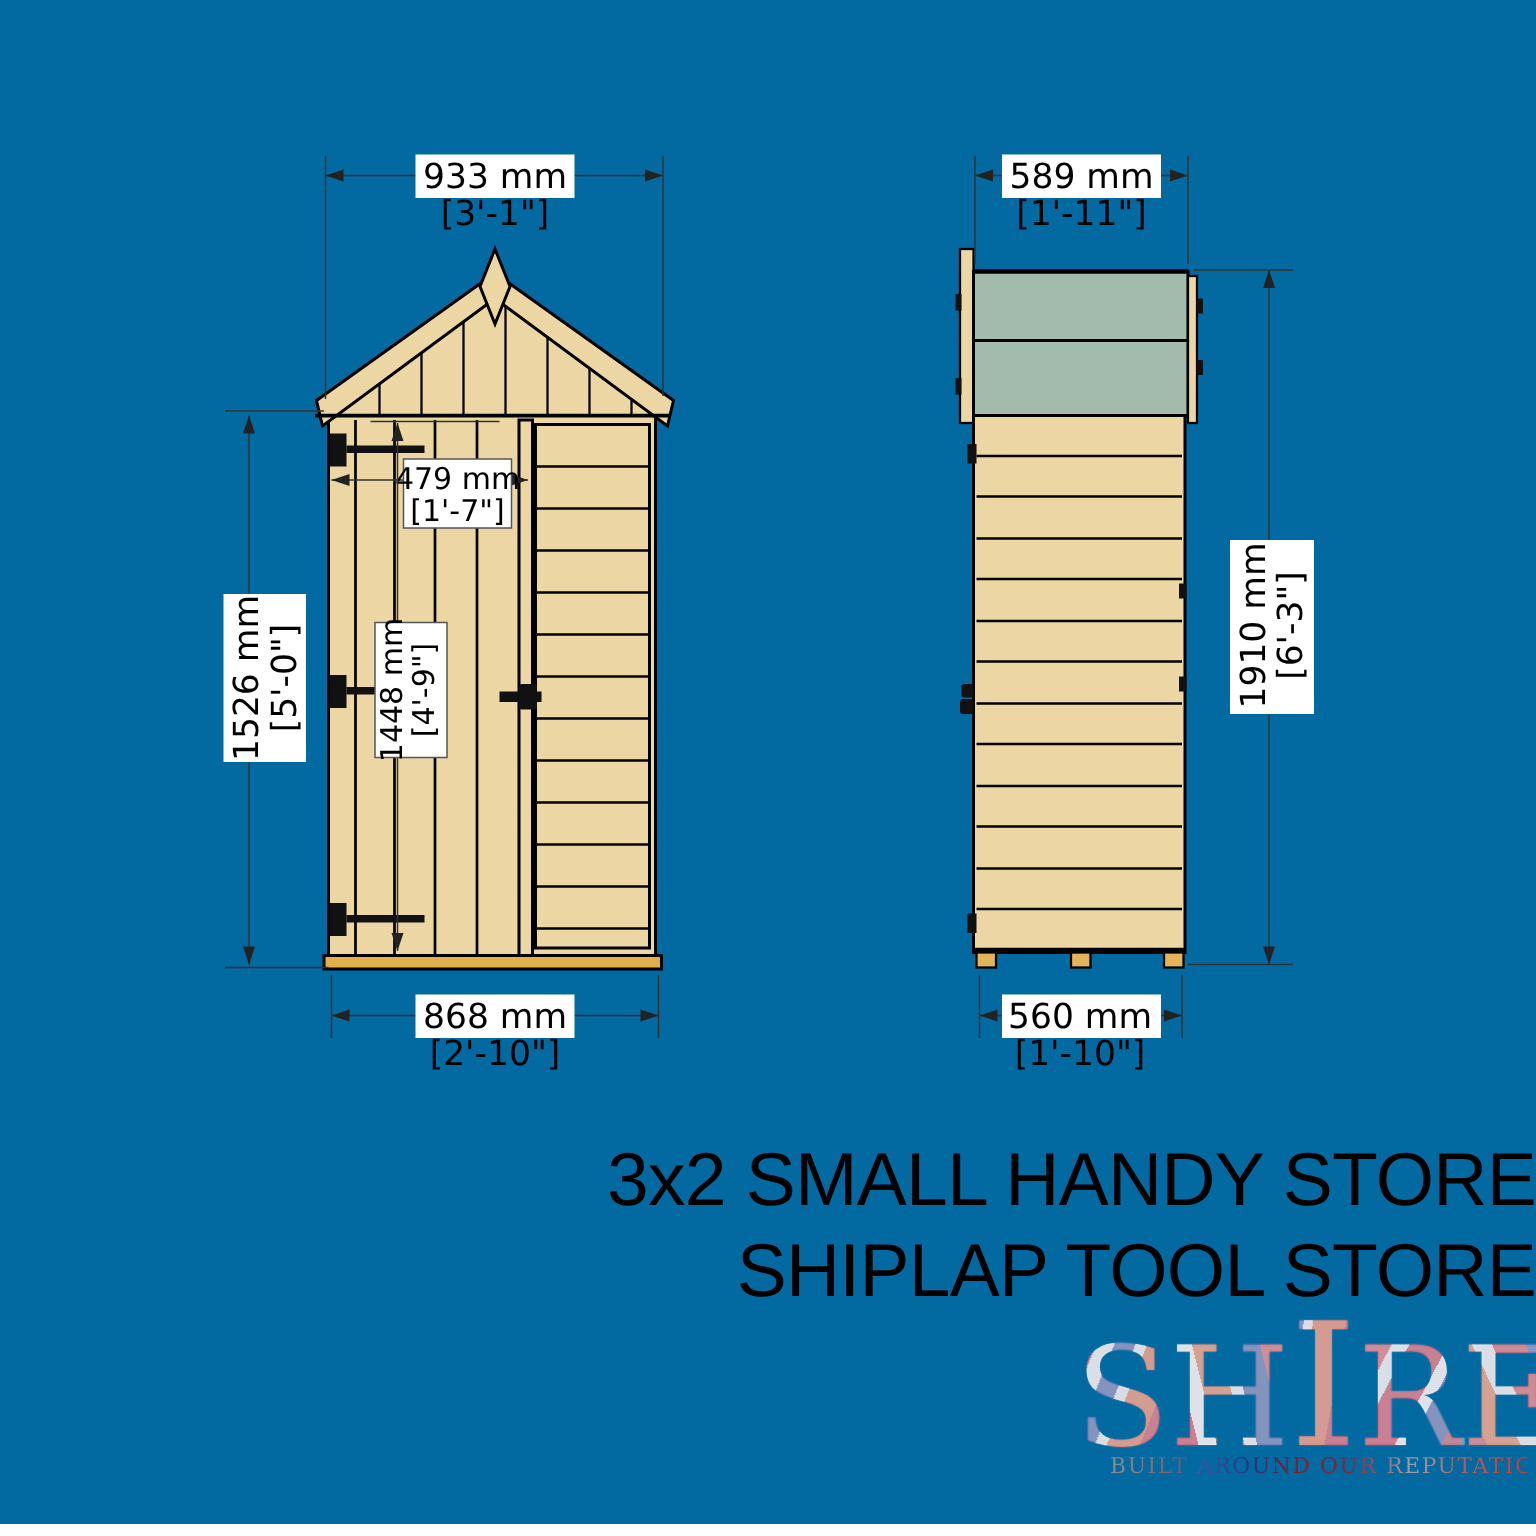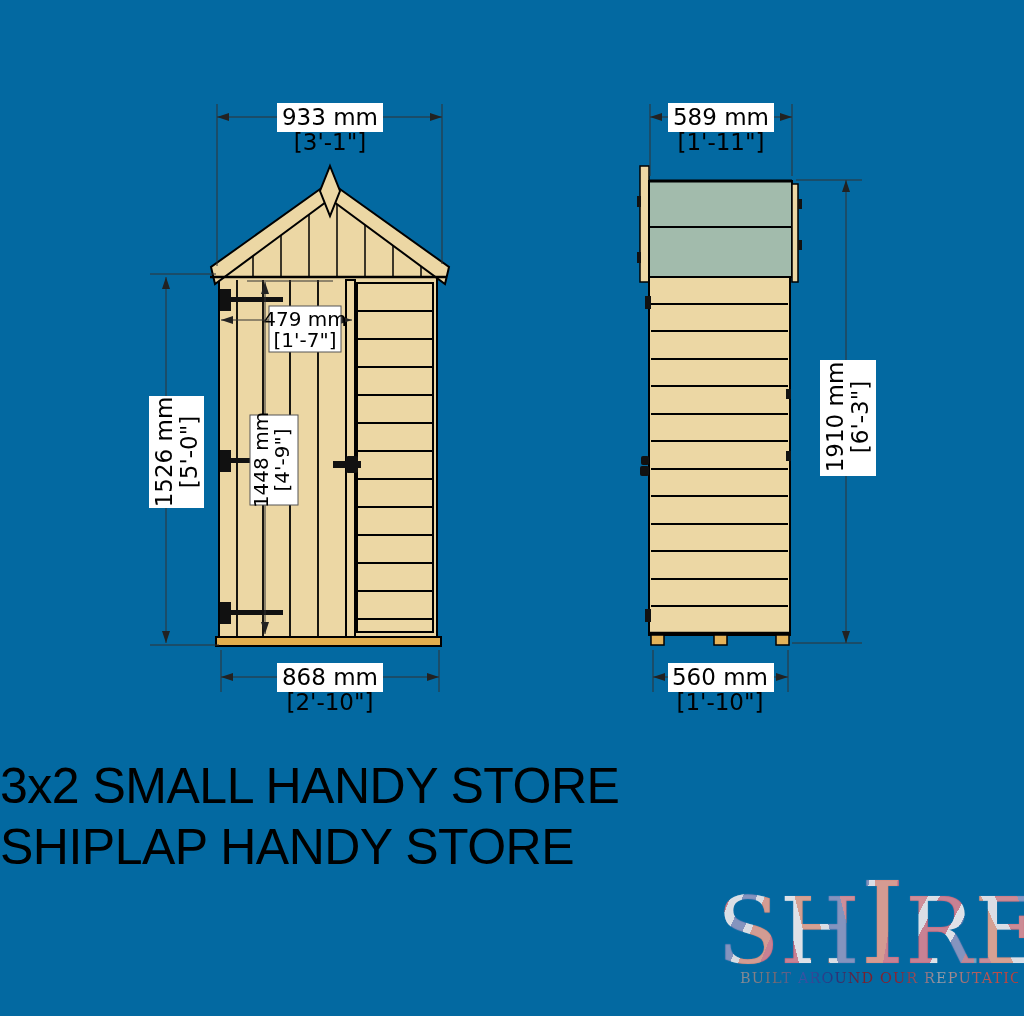--- a/index.html
+++ b/index.html
@@ -13,21 +13,21 @@
   .wood{fill:#ecd7a4;stroke:#000;stroke-width:2;}
   .woodThin{fill:#ecd7a4;stroke:#000;stroke-width:1.5;}
   .board{stroke:#000;stroke-width:1.8;}
   .roof{fill:#a2bbac;stroke:#000;stroke-width:2;}
   .base{fill:#e2ae4e;stroke:#000;stroke-width:2;}
   .foot{fill:#e4b35a;stroke:#000;stroke-width:1.5;}
   .iron{fill:#111;stroke:none;}
   .whitebox{fill:#fff;}
   .borderbox{fill:#fff;stroke:#555;stroke-width:1;}
 
-  .title-block{position:absolute;left:0;top:756px;width:1024px;text-align:left;
+  .title-block{position:absolute;left:0;top:756px;width:1024px;text-align:right;
                color:#000;font-family:"Liberation Sans","DejaVu Sans",sans-serif;
                font-size:50px;line-height:61px;letter-spacing:-0.5px;}
   .title-block div{white-space:nowrap;}
 
   .logo{position:absolute;left:740px;top:878px;width:278px;text-align:center;}
   .shire-word{display:flex;align-items:baseline;justify-content:center;
               font-family:"DejaVu Serif",serif;font-weight:400;height:100px;}
   .shire-word span{display:inline-block;font-size:92px;line-height:92px;color:transparent;
                    -webkit-background-clip:text;background-clip:text;
                    text-shadow:0 0 1px rgba(200,205,215,.6);}
@@ -234,21 +234,21 @@
     <polygon points="788,677 776,673 776,681" class="arrow"></polygon>
     <rect x="668" y="663" width="106" height="29" class="whitebox"></rect>
     <text x="720" y="685" text-anchor="middle" class="dim">560 mm</text>
     <text x="720" y="710" text-anchor="middle" class="dim">[1'-10"]</text>
   </g>
 </svg>
 
 
 <div class="title-block">
   <div>3x2 SMALL HANDY STORE</div>
-  <div>SHIPLAP HANDY STORE</div>
+  <div>SHIPLAP TOOL STORE</div>
 </div>
 
 
 <div class="logo">
   <div class="shire-word">
     <span class="g1">S</span>
     <span class="g2">H</span>
     <span class="g3 l-i">I</span>
     <span class="g4">R</span>
     <span class="g5">E</span>

